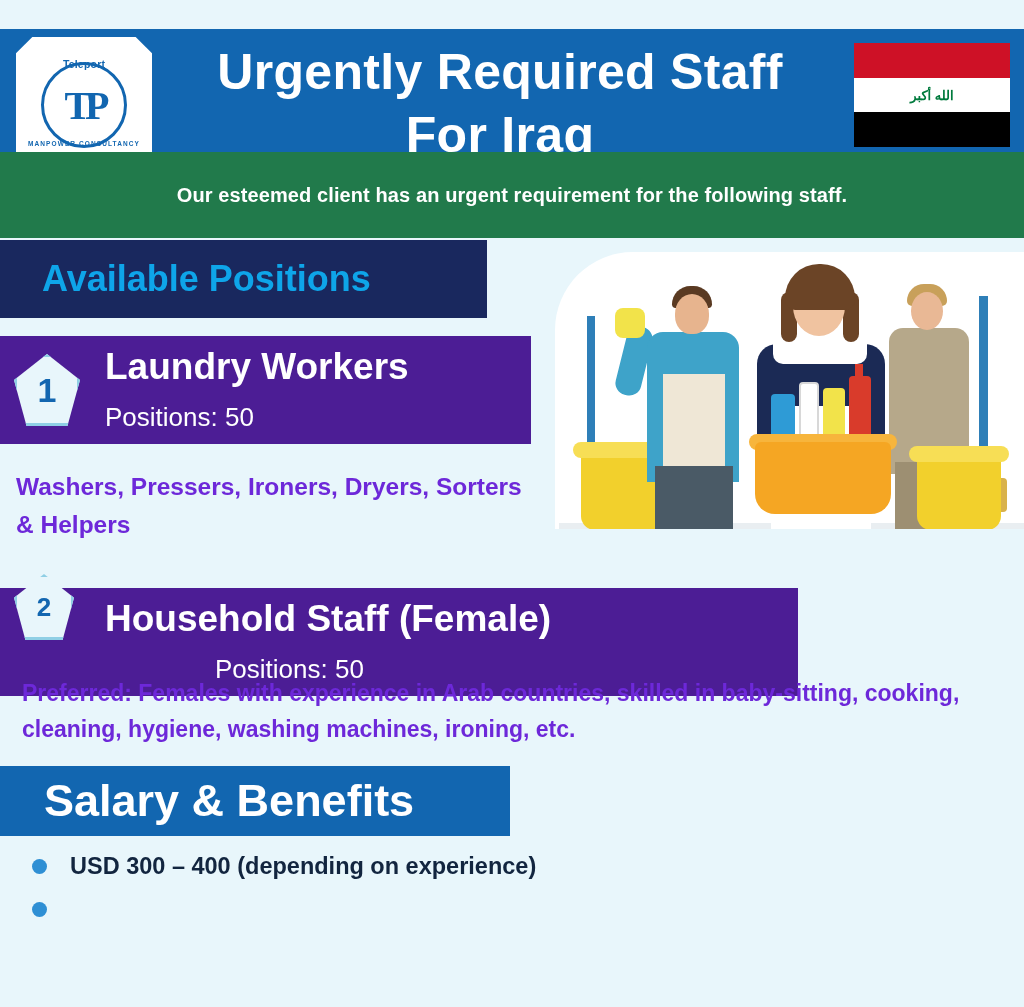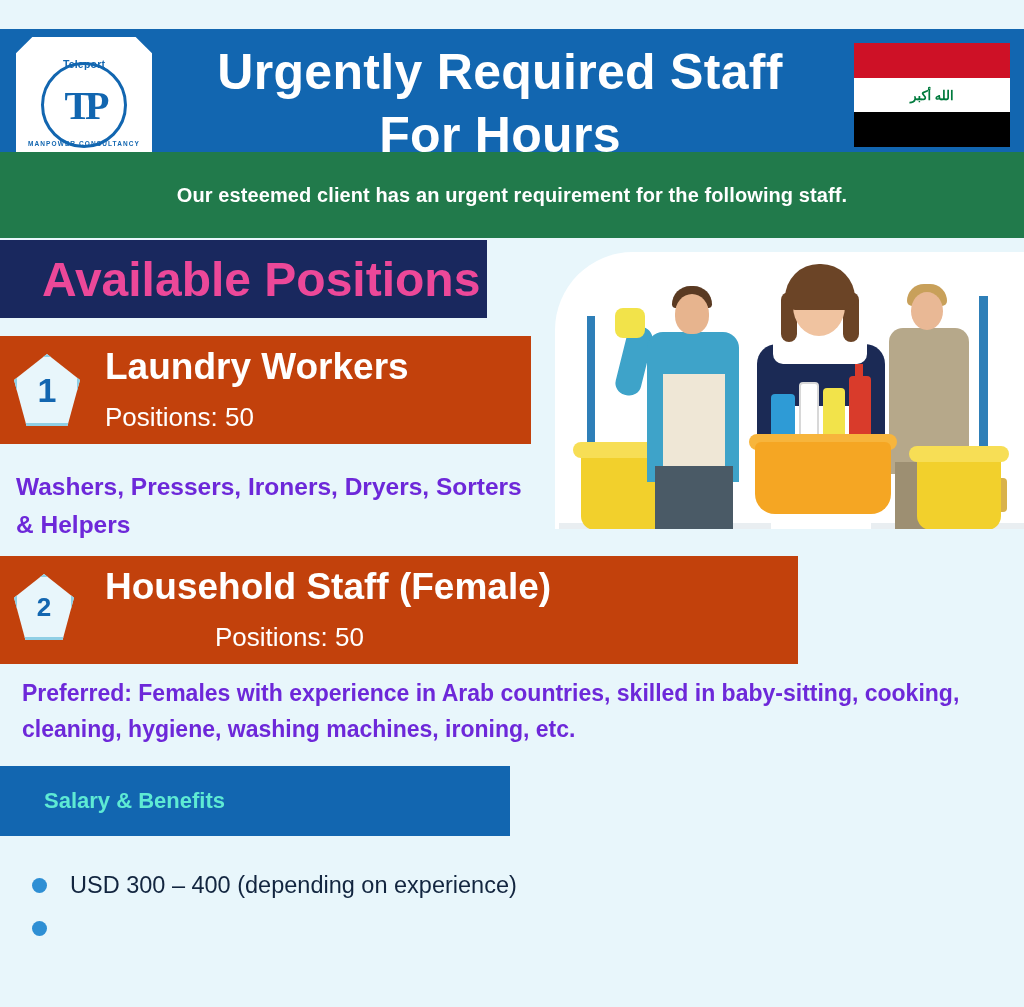--- a/index.html
+++ b/index.html
@@ -140,22 +140,22 @@
     position: absolute;
     left: 0; top: 240px;
     width: 487px; height: 78px;
     background: #19285e;
     display: flex;
     align-items: center;
     padding-left: 42px;
     box-sizing: border-box;
   }
   .positions-bar span {
-    color: #ec4899;
-    font-size: 48px;
+    color: #0ea5e9;
+    font-size: 36px;
     font-weight: bold;
   }
 
   
   .photo {
     position: absolute;
     left: 555px; top: 252px;
     width: 469px; height: 277px;
     background: #ffffff;
     border-top-left-radius: 78px;
@@ -206,28 +206,28 @@
   
   .bk-left { position:absolute; left:22px; top:196px; width:84px; height:78px; background:#f2d02c; border-radius:6px 6px 14px 14px; }
   .bk-left2 { position:absolute; left:14px; top:186px; width:100px; height:16px; background:#f7de55; border-radius:8px; }
   .bk-right { position:absolute; left:358px; top:200px; width:84px; height:74px; background:#f2d02c; border-radius:6px 6px 14px 14px; }
   .bk-right2 { position:absolute; left:350px; top:190px; width:100px; height:16px; background:#f7de55; border-radius:8px; }
   .floor { position:absolute; left:0; bottom:0; width:100%; height:6px; background:#e9eef1; }
 
   
   .job-bar {
     position: absolute;
-    background: #c2410c;
+    background: #4c1d95;
     display: flex;
     flex-direction: column;
     justify-content: center;
     gap: 11px;
   }
   .job1-bar { left: 0; top: 336px; width: 531px; height: 108px; }
-  .job2-bar { left: 0; top: 556px; width: 798px; height: 108px; }
+  .job2-bar { left: 0; top: 588px; width: 798px; height: 108px; }
   .job-title {
     color: #ffffff;
     font-size: 37px;
     font-weight: bold;
     margin-left: 105px;
     line-height: 1.05;
   }
   .job-positions {
     color: #ffffff;
     font-size: 26px;
@@ -268,28 +268,29 @@
     position: absolute;
     left: 0; top: 766px;
     width: 510px; height: 70px;
     background: #1266b0;
     display: flex;
     align-items: center;
     padding-left: 44px;
     box-sizing: border-box;
   }
   .salary-bar span {
-    color: #5eead4;
-    font-size: 22px;
+    color: #ffffff;
+    font-size: 45px;
     font-weight: bold;
   }
   .benefits {
     position: absolute;
-    left: 30px; top: 867px;
+    left: 30px; top: 848px;
     width: 960px;
+    font-weight: bold;
   }
   .benefit {
     position: relative;
     padding-left: 40px;
     margin-bottom: 6px;
     color: #12253f;
     font-size: 23.5px;
     line-height: 1.56;
   }
   .benefit .dot {
@@ -308,21 +309,21 @@
   <div class="header">
     <div class="logo">
       <div class="logo-inner">
         <div class="logo-top-text">Teleport</div>
         <div class="logo-ring"></div>
         <div class="logo-mono">TP</div>
         <div class="logo-bottom-text">MANPOWER CONSULTANCY</div>
       </div>
     </div>
 
-    <div class="header-title">Urgently Required Staff For Hours</div>
+    <div class="header-title">Urgently Required Staff For Iraq</div>
 
     <div class="flag">
       <div class="band red"></div>
       <div class="band white">
         <div class="script">الله أكبر</div>
       </div>
       <div class="band black"></div>
     </div>
   </div>
 

